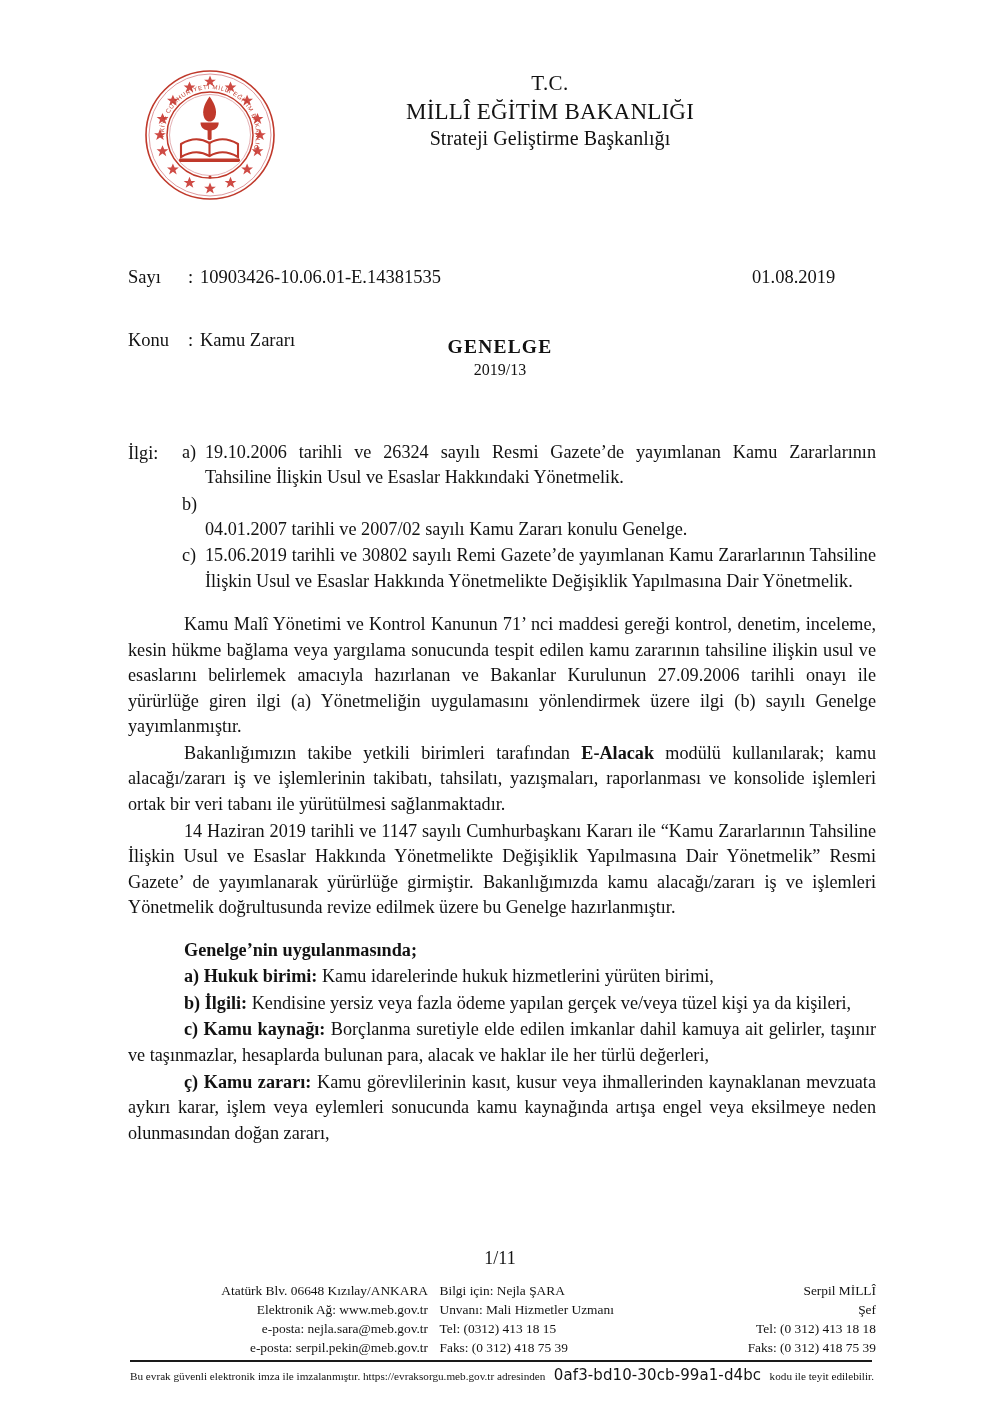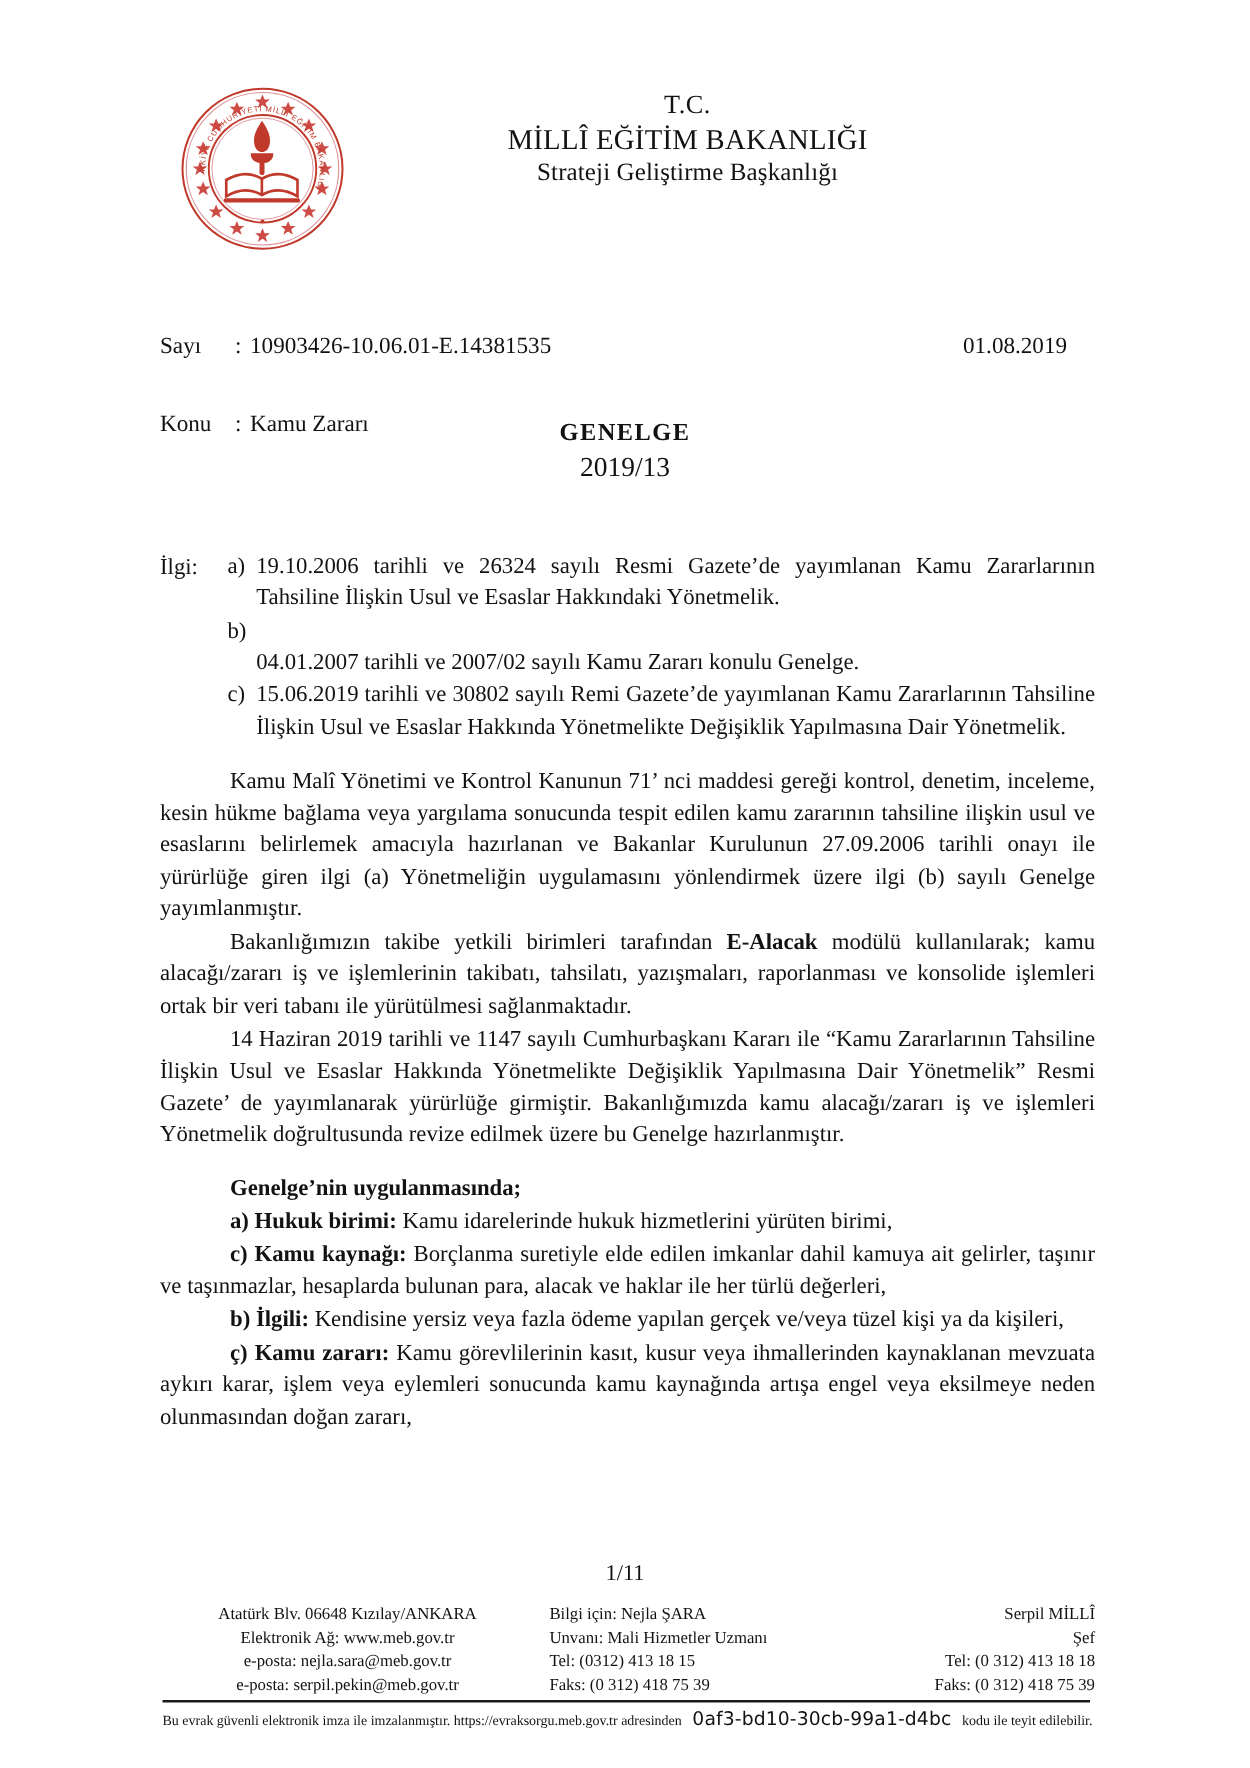--- a/index.html
+++ b/index.html
@@ -74,39 +74,39 @@
   .meta-row {
     display: flex;
     align-items: baseline;
   }
   .meta-label { width: 60px; flex: none; margin-top: 35px; }
   .meta-colon { width: 12px; flex: none; }
   .meta-value { flex: 1 1 auto; }
   .meta-date {
     flex: none;
     width: 120px;
-    text-align: center;
+    text-align: left;
     margin-top: 16px;
   }
 
   
   .doc-title {
     position: absolute;
     left: 0;
     right: 0;
     top: 336px;
     text-align: center;
   }
   .doc-title .t1 {
     font-size: 19.5px;
     font-weight: bold;
     letter-spacing: 1.2px;
   }
   .doc-title .t2 {
-    font-size: 22px;
+    font-size: 16px;
     margin-top: 3px;
   }
 
   
   .refs {
     position: absolute;
     left: 128px;
     top: 440px;
     width: 748px;
     font-size: 18.2px;
@@ -167,21 +167,21 @@
   .footer {
     position: absolute;
     left: 128px;
     top: 1281px;
     width: 748px;
     display: flex;
     justify-content: space-between;
     font-size: 13.4px;
     line-height: 1.42;
   }
-  .foot-col.left { text-align: center; width: 300px; }
+  .foot-col.left { text-align: right; width: 300px; }
   .foot-col.mid { text-align: left; width: 250px; }
   .foot-col.right { text-align: right; width: 175px; }
   .foot-line { white-space: nowrap; }
 
   
   .esign-rule {
     position: absolute;
     left: 130px;
     right: 128px;
     top: 1360px;
@@ -360,23 +360,23 @@
 
     <p class="para"><span>Bakanlığımızın takibe yetkili birimleri tarafından </span><b>E-Alacak</b><span> modülü kullanılarak; kamu alacağı/zararı iş ve işlemlerinin takibatı, tahsilatı, yazışmaları, raporlanması ve konsolide işlemleri ortak bir veri tabanı ile yürütülmesi sağlanmaktadır.</span></p>
 
     <p class="para">14 Haziran 2019 tarihli ve 1147 sayılı Cumhurbaşkanı Kararı ile “Kamu Zararlarının Tahsiline İlişkin Usul ve Esaslar Hakkında Yönetmelikte Değişiklik Yapılmasına Dair Yönetmelik” Resmi Gazete’ de yayımlanarak yürürlüğe girmiştir. Bakanlığımızda kamu alacağı/zararı iş ve işlemleri Yönetmelik doğrultusunda revize edilmek üzere bu Genelge hazırlanmıştır.</p>
 
     <div class="defs">
       <div class="def-head">Genelge’nin uygulanmasında;</div>
 
       <p class="def-item"><span class="def-term">a) Hukuk birimi:</span><span> Kamu idarelerinde hukuk hizmetlerini yürüten birimi,</span></p>
 
+      <p class="def-item"><span class="def-term">b) İlgili:</span><span> Kendisine yersiz veya fazla ödeme yapılan gerçek ve/veya tüzel kişi ya da kişileri,</span></p>
+
       <p class="def-item"><span class="def-term">c) Kamu kaynağı:</span><span> Borçlanma suretiyle elde edilen imkanlar dahil kamuya ait gelirler, taşınır ve taşınmazlar, hesaplarda bulunan para, alacak ve haklar ile her türlü değerleri,</span></p>
-
-      <p class="def-item"><span class="def-term">b) İlgili:</span><span> Kendisine yersiz veya fazla ödeme yapılan gerçek ve/veya tüzel kişi ya da kişileri,</span></p>
 
       <p class="def-item"><span class="def-term">ç) Kamu zararı:</span><span> Kamu görevlilerinin kasıt, kusur veya ihmallerinden kaynaklanan mevzuata aykırı karar, işlem veya eylemleri sonucunda kamu kaynağında artışa engel veya eksilmeye neden olunmasından doğan zararı,</span></p>
 
     </div>
   </div>
 
   <div class="page-number">1/11</div>
 
   <div class="footer">
     <div class="foot-col left">

